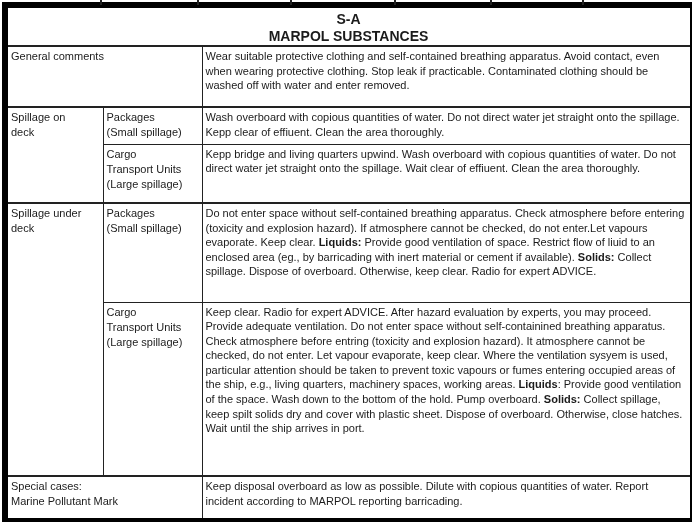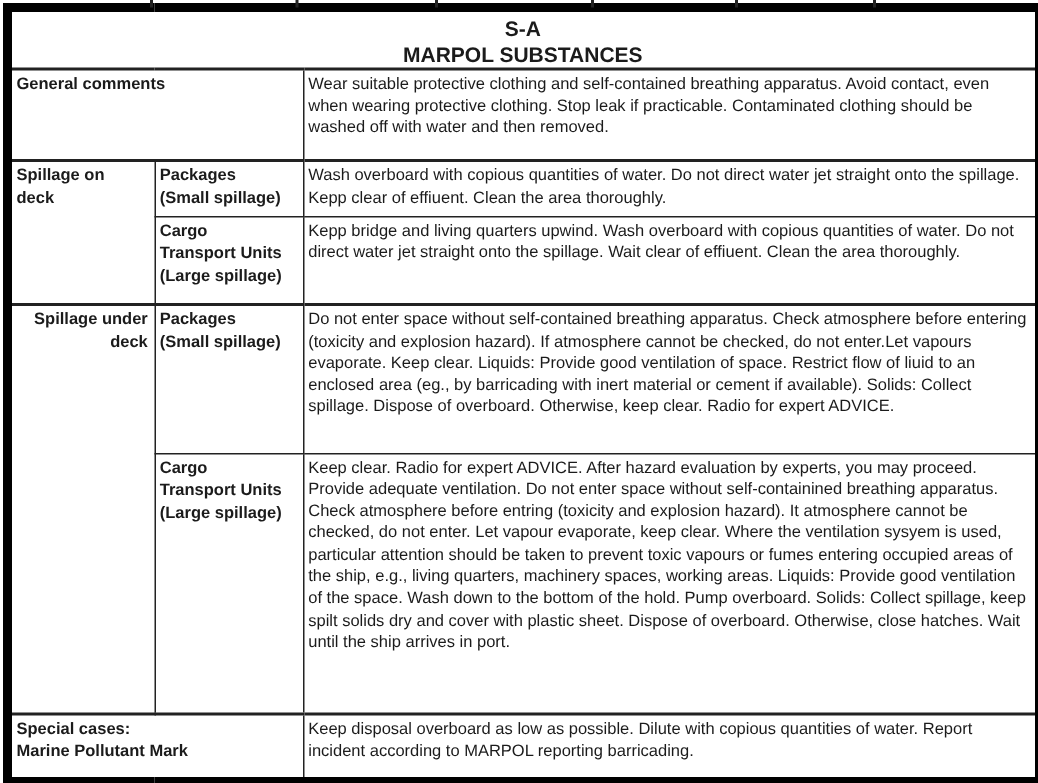--- a/index.html
+++ b/index.html
@@ -35,32 +35,32 @@
   tr.r-special{height:45px;}
   td.major{border-top-width:2px;}
   td.hdr{
     text-align:center;
     font-weight:bold;
     font-size:14px;
     line-height:17px;
     padding-top:3px;
   }
   td.lbl{
-    font-weight:bold;
+    font-weight:normal;
     white-space:pre-line;
     line-height:15px;
   }
-  td.lbl-center{text-align:right;}
+  td.lbl-center{text-align:left;}
   .tick{
     position:absolute;
     top:0;
     width:2px;height:5px;
     background:#222;
   }
-  b{font-weight:normal;}
+  b{font-weight:bold;}
 </style>
 </head>
 <body>
 
 <div id="page">
 
   <div class="tick" style="left:100px"></div>
   <div class="tick" style="left:197px"></div>
   <div class="tick" style="left:290px"></div>
   <div class="tick" style="left:394px"></div>
@@ -77,21 +77,21 @@
     <tbody>
         <tr class="r-header">
       <td class="hdr" colspan="3">
         <div>S-A</div>
         <div>MARPOL SUBSTANCES</div>
       </td>
     </tr>
 
     <tr class="r-general">
       <td class="lbl major" colspan="2">General comments</td>
-      <td class="major">Wear suitable protective clothing and self-contained breathing apparatus. Avoid contact, even when wearing protective clothing. Stop leak if practicable. Contaminated clothing should be washed off with water and then removed.</td>
+      <td class="major">Wear suitable protective clothing and self-contained breathing apparatus. Avoid contact, even when wearing protective clothing. Stop leak if practicable. Contaminated clothing should be washed off with water and enter removed.</td>
     </tr>
 
     <tr class="r-ondeck-small">
       <td class="lbl major" rowspan="2">Spillage on
 deck</td>
       <td class="lbl major">Packages
 (Small spillage)</td>
       <td class="major">Wash overboard with copious quantities of water. Do not direct water jet straight onto the spillage. Kepp clear of effiuent. Clean the area thoroughly.</td>
     </tr>
 

